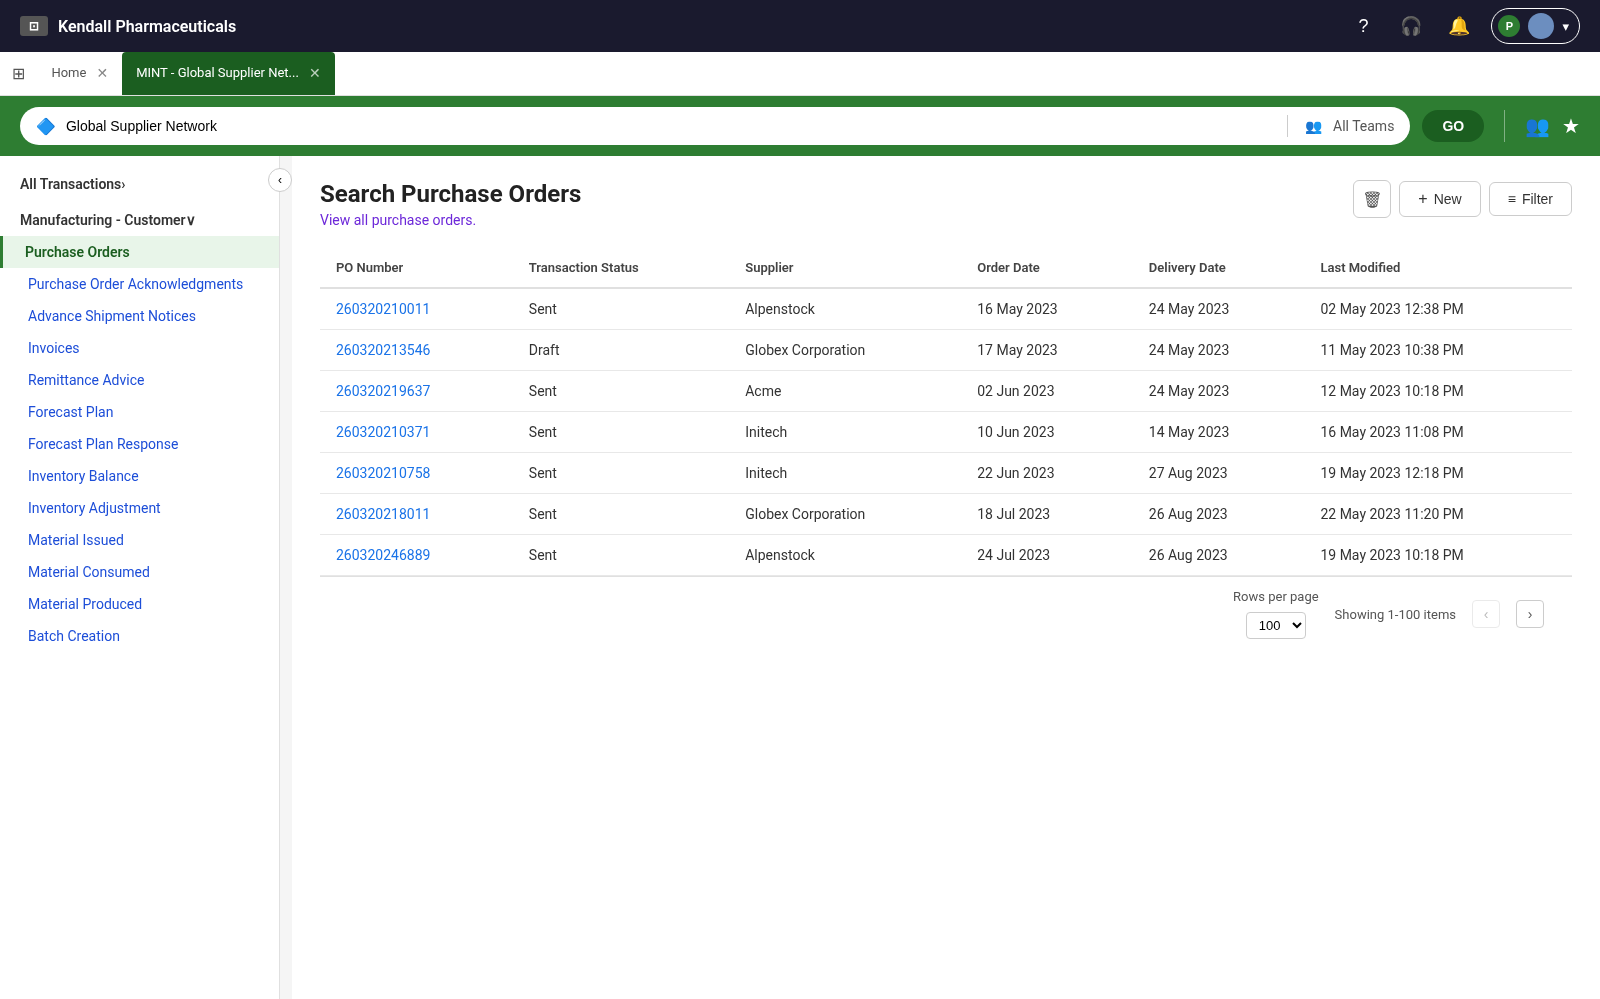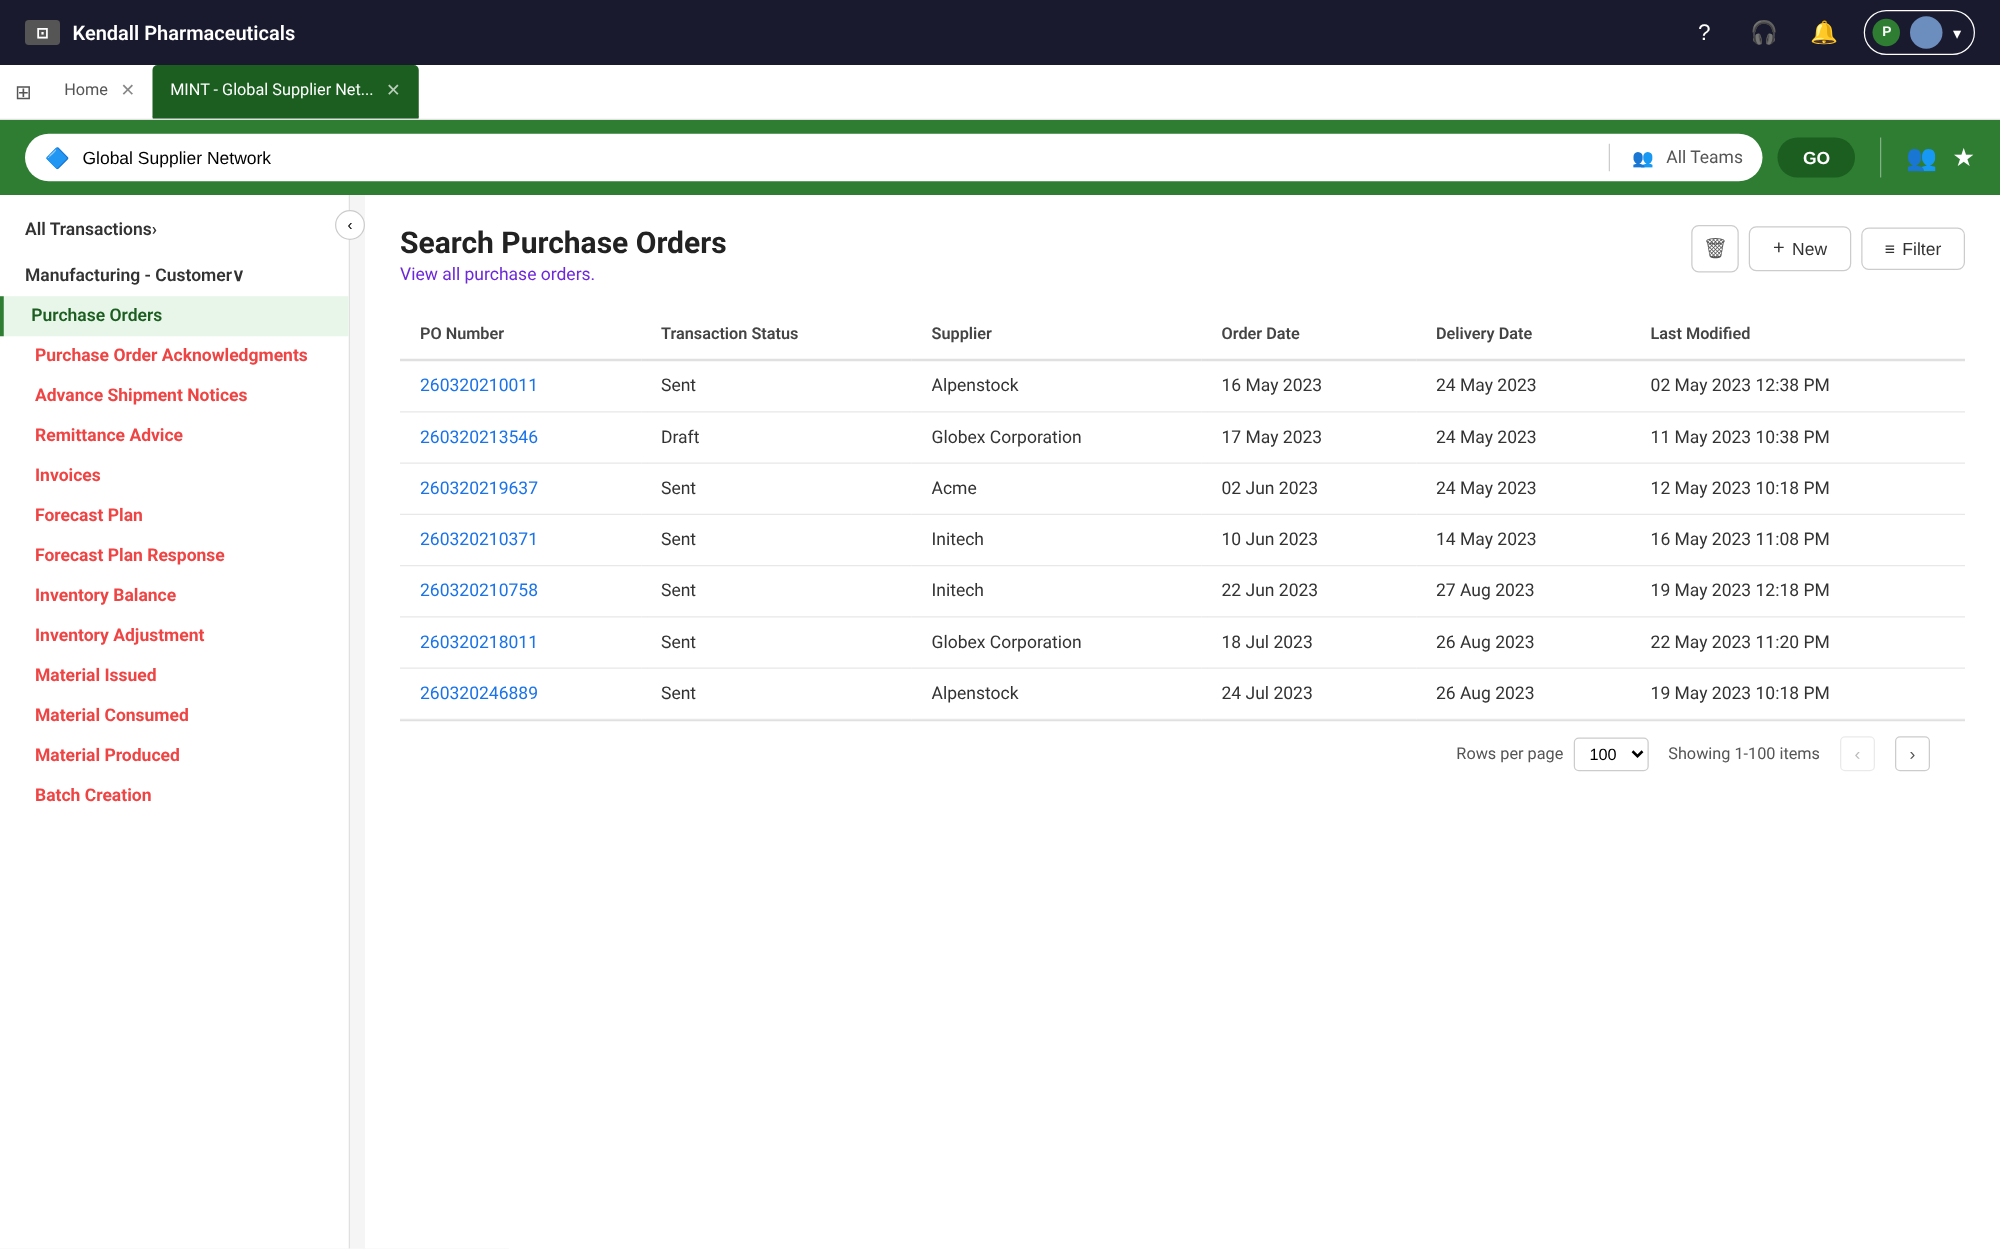--- a/index.html
+++ b/index.html
@@ -153,24 +153,23 @@
     }
     .sidebar-section-header {
       display: flex; align-items: center; 
       padding: 12px 20px 8px;
       font-size: 14px; font-weight: 600; color: #333;
       cursor: pointer;
     }
     .sidebar-sub-item {
       padding: 8px 20px 8px 28px;
       font-size: 14px;
-      color: #ef4444;
+      color: #1d4ed8;
       cursor: pointer;
       display: block;
-      font-weight: bold;
     }
     .sidebar-sub-item.active {
       background: #e8f5e9;
       border-left: 3px solid #2e7d32;
       font-weight: 600;
       color: #1b5e20;
       padding-left: 22px;
     }
 
     
@@ -248,21 +247,21 @@
 
     
     .pagination-bar {
       display: flex; align-items: center; justify-content: flex-end;
       padding: 12px 28px;
       border-top: 1px solid #e0e0e0;
       background: white;
       gap: 16px;
     }
     .rows-per-page {
-      display: flex; align-items: center; gap: 8px; font-size: 13px; color: #555;
+      display: flex; align-items: center; gap: 8px; font-size: 13px; color: #555; flex-direction: column;
     }
     .select-rows {
       border: 1px solid #ccc; border-radius: 4px; padding: 4px 8px; font-size: 13px;
       background: white; cursor: pointer;
     }
     .pagination-info {
       font-size: 13px; color: #555;
     }
     .pagination-btn {
       width: 28px; height: 28px;
@@ -338,22 +337,22 @@
     </div>
 
     <div class="sidebar-section-header">
       <span>Manufacturing - Customer</span>
       <span>∨</span>
     </div>
 
     <div class="sidebar-sub-item active">Purchase Orders</div>
     <div class="sidebar-sub-item">Purchase Order Acknowledgments</div>
     <div class="sidebar-sub-item">Advance Shipment Notices</div>
+    <div class="sidebar-sub-item">Invoices</div>
     <div class="sidebar-sub-item">Remittance Advice</div>
-    <div class="sidebar-sub-item">Invoices</div>
     <div class="sidebar-sub-item">Forecast Plan</div>
     <div class="sidebar-sub-item">Forecast Plan Response</div>
     <div class="sidebar-sub-item">Inventory Balance</div>
     <div class="sidebar-sub-item">Inventory Adjustment</div>
     <div class="sidebar-sub-item">Material Issued</div>
     <div class="sidebar-sub-item">Material Consumed</div>
     <div class="sidebar-sub-item">Material Produced</div>
     <div class="sidebar-sub-item">Batch Creation</div>
   </nav>
 

